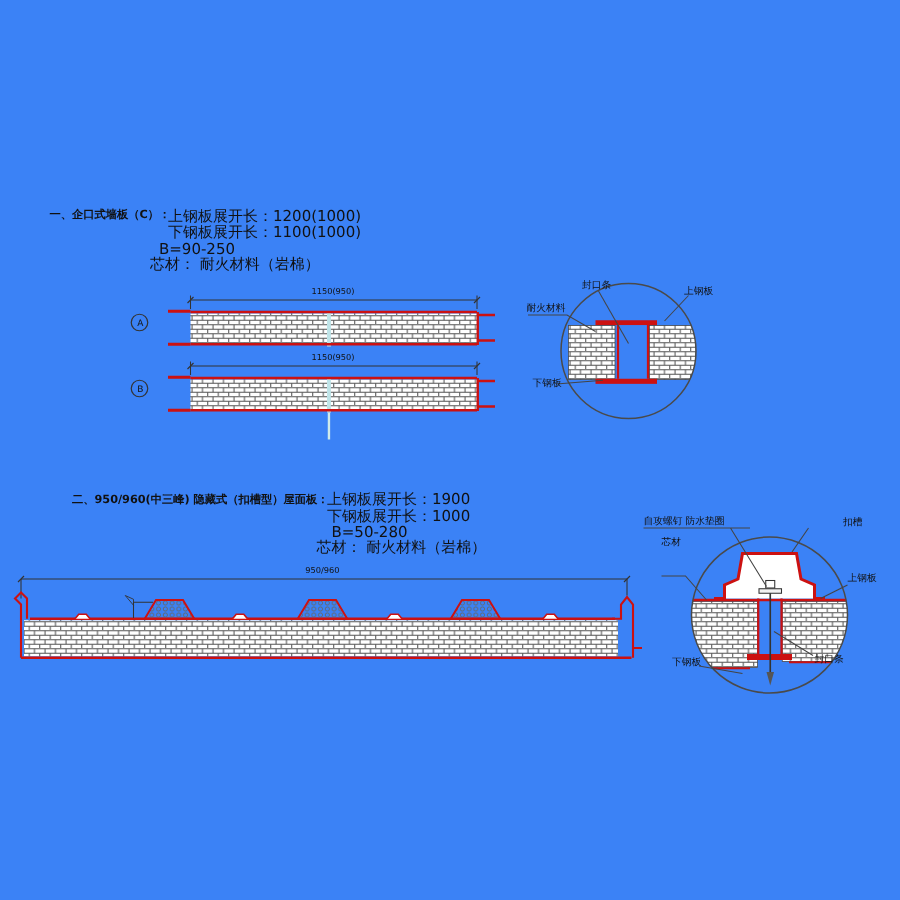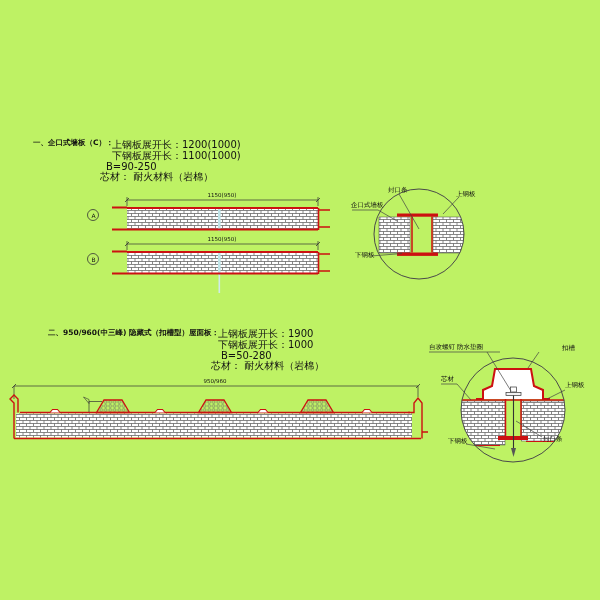--- a/index.html
+++ b/index.html
@@ -1,17 +1,17 @@
 <!DOCTYPE html>
 <html><head>
 <meta charset="utf-8">
 <style>
   html,body{margin:0;padding:0;background:#ffffff;}
   .canvas{
-    position:relative;width:600px;height:600px;background:#bef264;
+    position:relative;width:600px;height:600px;background:#3b82f6;
     font-family:"DejaVu Sans",sans-serif;overflow:hidden;
   }
   .linework{position:absolute;left:0;top:0;}
   .lbl{position:absolute;color:#111;white-space:nowrap;line-height:1;}
   .f75b{font-size:7.5px;font-weight:bold;}
   .f7{font-size:10px;text-align:right;}
   .f65{font-size:6.5px;}
   .f55{font-size:5.5px;}
   .ctr{text-align:center;}
 </style>
@@ -127,31 +127,31 @@
   <div class="lbl f7" style="left:106px;top:162px">B=90-250</div>
   <div class="lbl f7" style="left:100px;top:172px">芯材：  耐火材料（岩棉）</div>
 
   <div class="lbl f6 ctr" style="left:90px;top:212.5px;width:7px;font-size:6px">A</div>
   <div class="lbl f55 ctr" style="left:192px;top:193px;width:60px">1150(950)</div>
   <div class="lbl f6 ctr" style="left:90px;top:256.5px;width:7px;font-size:6px">B</div>
   <div class="lbl f55 ctr" style="left:192px;top:237px;width:60px">1150(950)</div>
 
   <div class="lbl f65" style="left:388px;top:186.5px">封口条</div>
   <div class="lbl f65" style="left:456px;top:190.5px">上钢板</div>
-  <div class="lbl f65" style="left:351px;top:202px">企口式墙板</div>
+  <div class="lbl f65" style="left:351px;top:202px">耐火材料</div>
   <div class="lbl f65" style="left:355px;top:251.5px">下钢板</div>
 
   <div class="lbl f75b" style="left:48px;top:329px">二、950/960(中三峰) 隐藏式（扣槽型）屋面板：</div>
   <div class="lbl f7" style="left:218px;top:329px">上钢板展开长：1900</div>
   <div class="lbl f7" style="left:218px;top:340px">下钢板展开长：1000</div>
   <div class="lbl f7" style="left:221px;top:351px">B=50-280</div>
   <div class="lbl f7" style="left:211px;top:361px">芯材：  耐火材料（岩棉）</div>
 
   <div class="lbl f55 ctr" style="left:185px;top:378.5px;width:60px">950/960</div>
 
   <div class="lbl f65" style="left:429px;top:343.5px">自攻螺钉 防水垫圈</div>
   <div class="lbl f65" style="left:562px;top:344.5px">扣槽</div>
   <div class="lbl f65" style="left:565px;top:382px">上钢板</div>
-  <div class="lbl f65" style="left:441px;top:376px">芯材</div>
+  <div class="lbl f65" style="left:441px;top:358px">芯材</div>
   <div class="lbl f65" style="left:448px;top:438px">下钢板</div>
   <div class="lbl f65" style="left:543px;top:435.5px">封口条</div>
 
 </div>
 
 </body></html>

